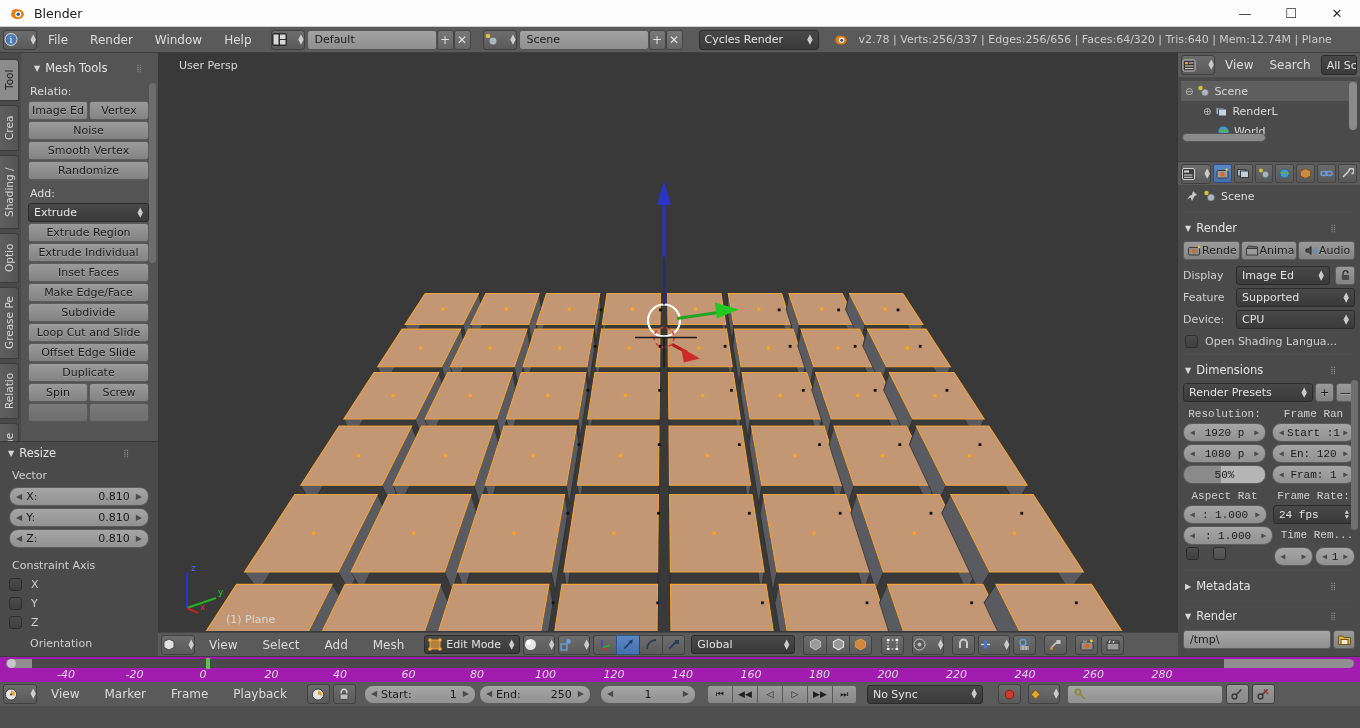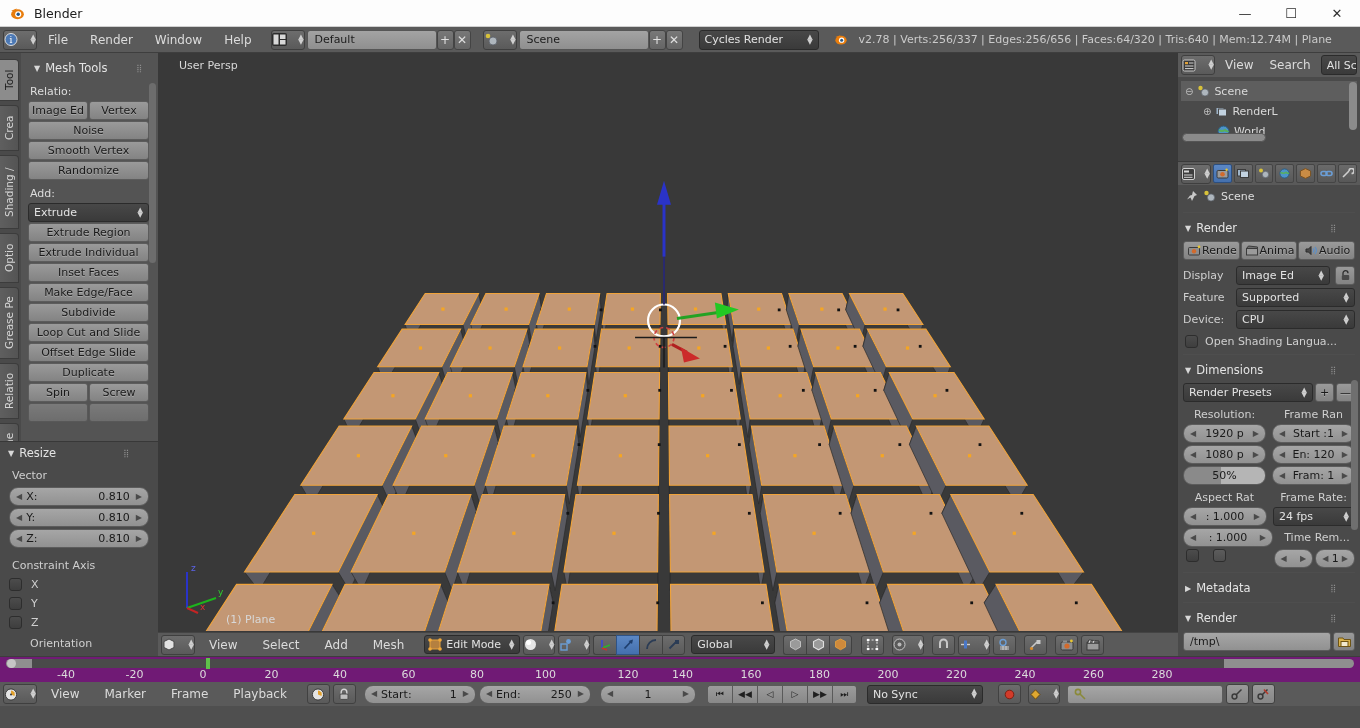--- a/index.html
+++ b/index.html
@@ -124,26 +124,26 @@
   .ptab.active { background:linear-gradient(#5b87c4,#4470ae); border-color:#2c4f80;}
   #propbody { flex:1; background:#4a4a4a; overflow:hidden; position:relative;
     padding:0 5px; }
   #propscroll { position:absolute; right:2px; top:195px; width:7px; height:150px;
     background:#6f6f6f; border-radius:4px; }
   .crumb { display:flex; align-items:center; gap:5px; padding:5px 2px;
     font-size:11px; color:#dedede; }
   .prow { display:flex; align-items:center; gap:5px; margin-bottom:3px; }
   .prow .lbl { width:48px; flex:none; }
   .col2 { display:flex; gap:6px; }
-  .col2 > div { flex:1; min-width:0; }
+  .col2 > div { flex:1; min-width:0;font-family:Liberation Mono, monospace; }
 
   
   #timeline { height:72px; background:#4f4f4f; display:flex; flex-direction:column;}
-  #tlruler { height:26px; background:#701a75; position:relative;
-    border-top:1px solid #3d3d3d; }
+  #tlruler { height:26px; background:#a21caf; position:relative;
+    border-top:1px solid #3d3d3d;font-style:italic; }
   #tltrack { position:absolute; left:6px; right:6px; top:2px; height:9px;
     background:#8f8f8f; border-radius:5px; }
   #tltrack .fill { position:absolute; left:26px; right:130px; top:0; bottom:0;
     background:#4a4a4a; }
   #tltrack .knob { position:absolute; left:1px; top:0; width:9px; height:9px;
     border-radius:50%; background:#c6c6c6; }
   #tltrack .cur { position:absolute; left:200px; top:-1px; width:4px; height:11px;
     background:#5fc24a; }
   .tick { position:absolute; top:11px; font-size:11px; color:#dcdcdc;
     transform:translateX(-50%); }
@@ -818,21 +818,21 @@
           </svg>
         </div>
         <div class="ft-icon">
           <svg width="13" height="13" viewBox="0 0 13 13">
             <line x1="2.5" y1="10.5" x2="9" y2="4" stroke="#2b3c55" stroke-width="1.8"></line>
             <rect x="8" y="2" width="4" height="4" fill="#2b3c55"></rect>
           </svg>
         </div>
       </div>
 
-      <div class="bl-dark" style="width:84px;margin-left:3px">
+      <div class="bl-dark" style="width:104px;margin-left:3px">
         <span>Global</span>
         <span class="spin">▲<br>▼</span>
       </div>
 
       <div class="ft-group" style="margin-left:5px">
         <div class="ft-icon">
           <svg width="13" height="13" viewBox="0 0 13 13">
             <path d="M6.5 1 L11.5 3.5 V9 L6.5 11.8 L1.5 9 V3.5 Z" fill="#9a9a9a" stroke="#cfcfcf" stroke-width=".8"></path>
           </svg>
         </div>
@@ -1233,21 +1233,21 @@
     </div>
     <div id="tlticks">
         <span class="tick" style="left: 66px;">-40</span>
         <span class="tick" style="left: 134.5px;">-20</span>
         <span class="tick" style="left: 203px;">0</span>
         <span class="tick" style="left: 271.5px;">20</span>
         <span class="tick" style="left: 340px;">40</span>
         <span class="tick" style="left: 408.5px;">60</span>
         <span class="tick" style="left: 477px;">80</span>
         <span class="tick" style="left: 545.5px;">100</span>
-        <span class="tick" style="left: 628px;">120</span>
+        <span class="tick" style="left: 614px;">120</span>
         <span class="tick" style="left: 682.5px;">140</span>
         <span class="tick" style="left: 751px;">160</span>
         <span class="tick" style="left: 819.5px;">180</span>
         <span class="tick" style="left: 888px;">200</span>
         <span class="tick" style="left: 956.5px;">220</span>
         <span class="tick" style="left: 1025px;">240</span>
         <span class="tick" style="left: 1093.5px;">260</span>
         <span class="tick" style="left: 1162px;">280</span>
       </div>
   </div>

